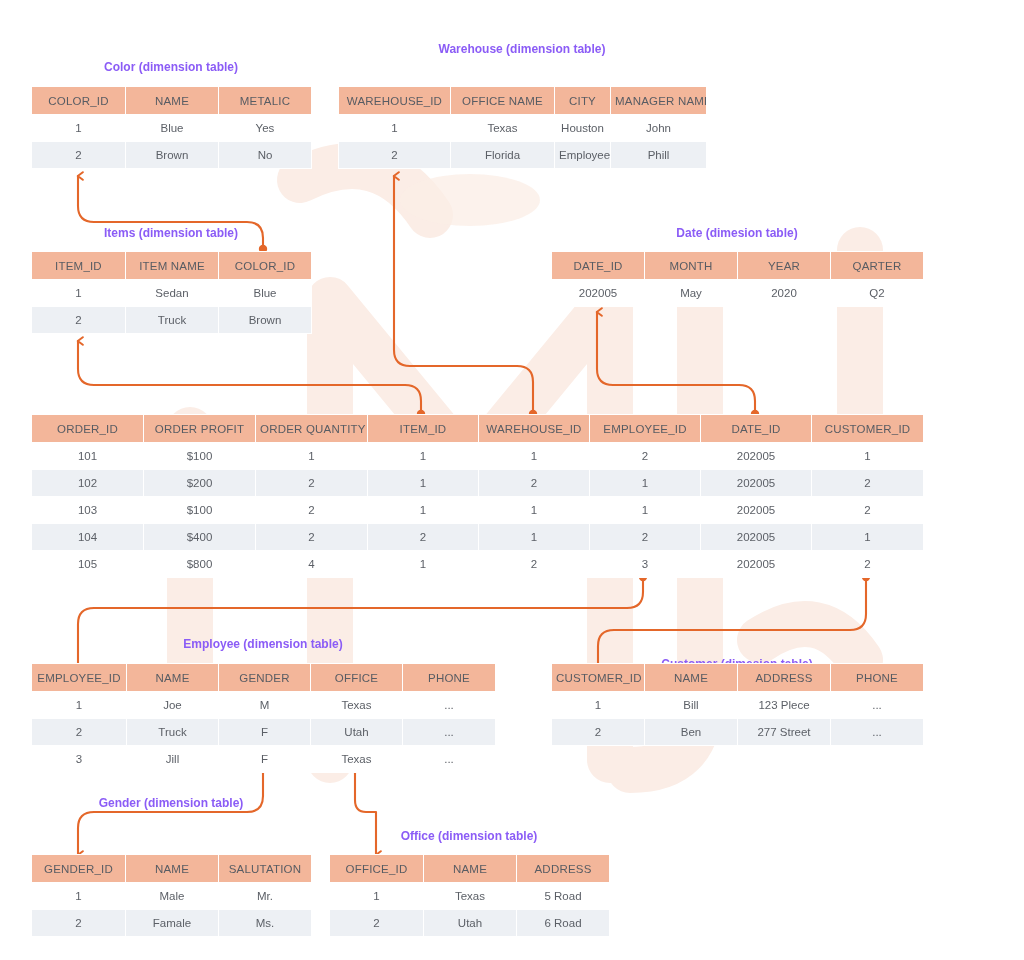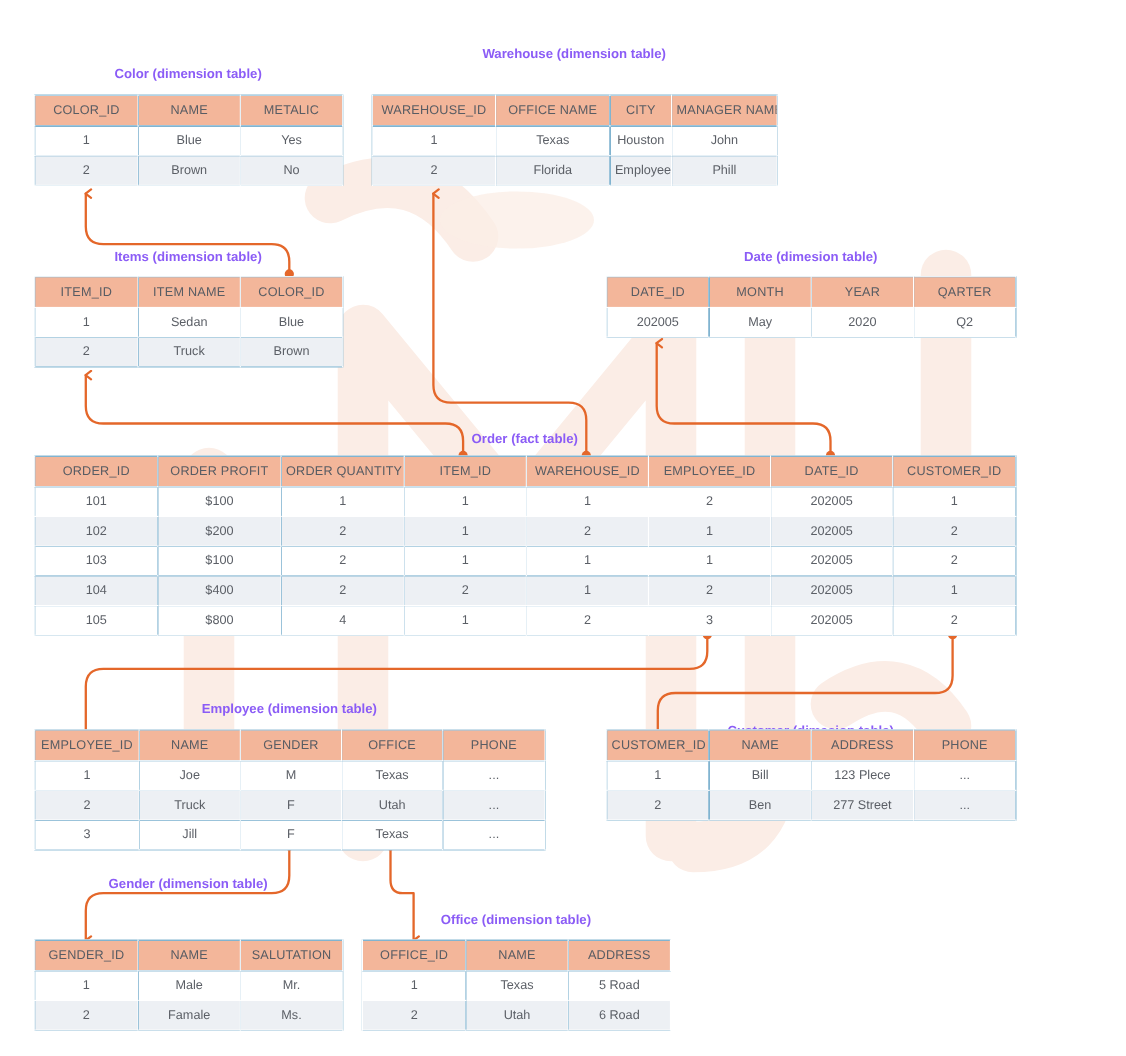--- a/index.html
+++ b/index.html
@@ -26,21 +26,21 @@
   }
   #connectors{
     position:absolute;left:0;top:0;width:1024px;height:960px;
     z-index:2;pointer-events:none;
   }
   .tbl{
     position:absolute;
     z-index:3;
     border-collapse:collapse;
     table-layout:fixed;
-    background:#0369a1;
+    background:#d946ef;
   }
   .tbl td,.tbl th{
     border:1px solid #ffffff;
     font-weight:400;
     text-align:center;
     color:#5b5f66;
     font-size:11.5px;
     height:26px;
     padding:0 4px;
     white-space:nowrap;
@@ -232,21 +232,20 @@
       <tbody>
         <tr class="odd">
           <td>202005</td>
           <td>May</td>
           <td>2020</td>
           <td>Q2</td>
         </tr>
       </tbody>
     </table>
 
-  <div class="tbl-title" style="left:31px;top:392px;width:892px;">Order (fact table)</div>
   <table class="tbl" style="left:31px;top:414px;width:892px;">
     <colgroup>
       <col style="width:112px">
         <col style="width:112px">
         <col style="width:112px">
         <col style="width:111px">
       <col style="width:111px">
         <col style="width:111px">
         <col style="width:111px">
         <col style="width:112px">

